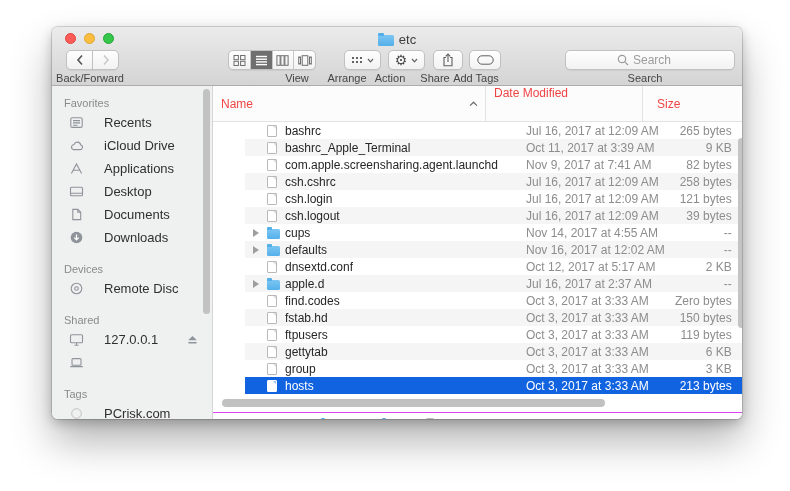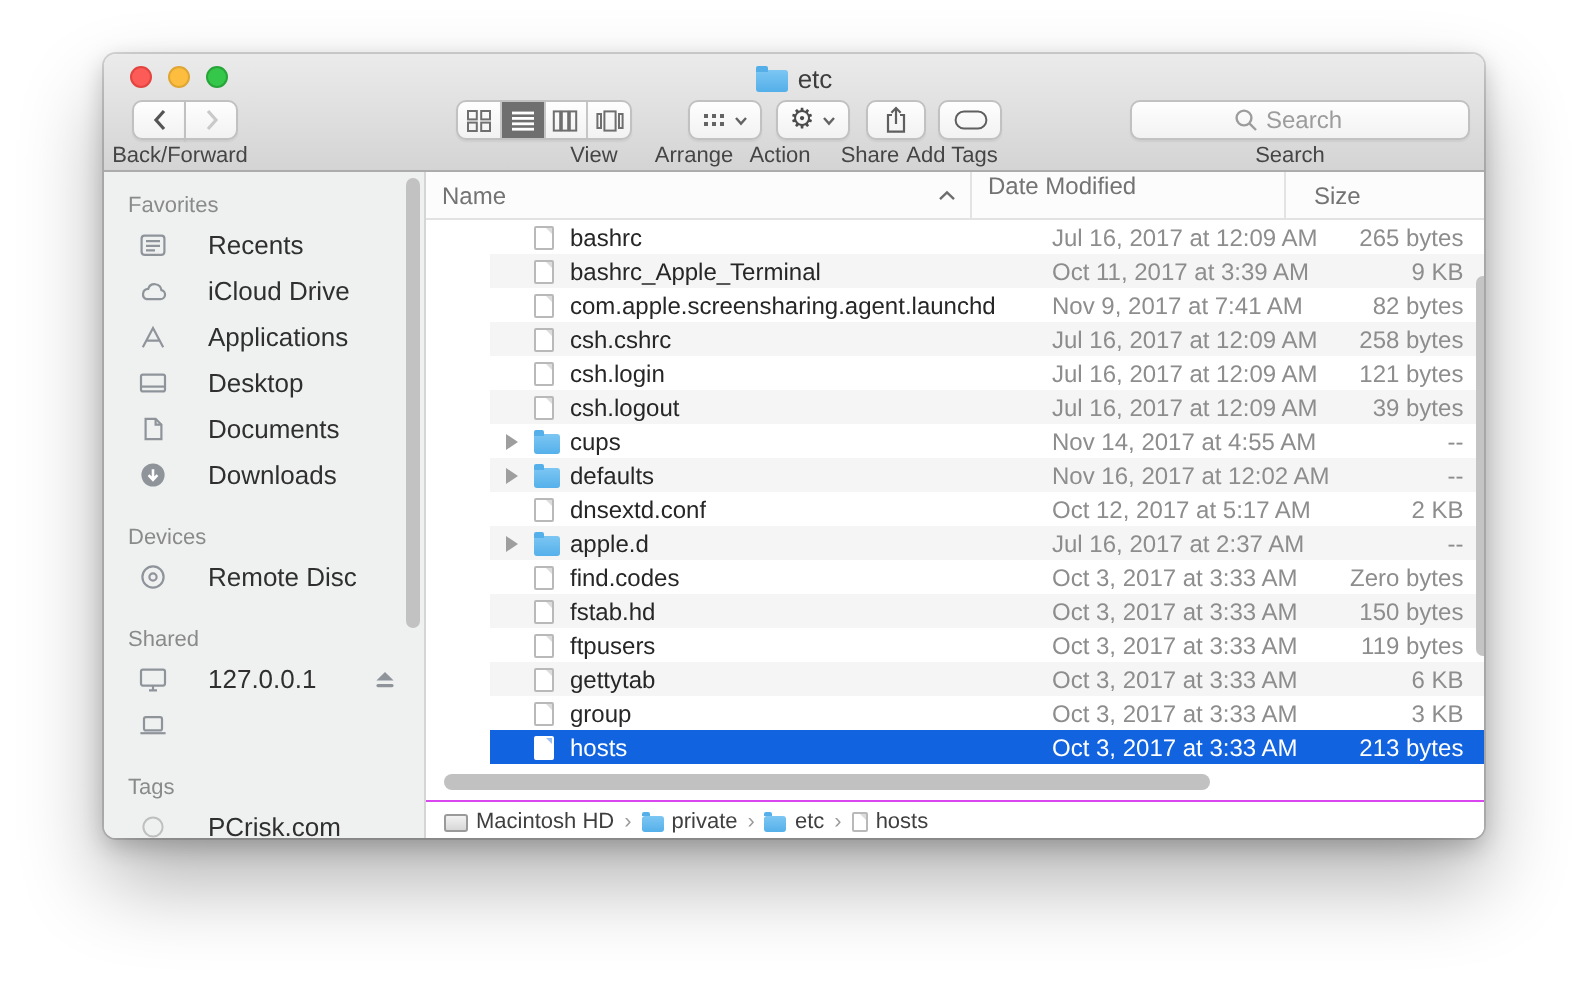--- a/index.html
+++ b/index.html
@@ -56,22 +56,22 @@
   .sb-section + .sb-section .sb-head { margin-top:12px; }
   .sb-item { height:23px; display:flex; align-items:center; gap:20px; padding-left:17px;
              font-size:13px; color:#2f2f2f; }
   .sb-item svg { flex:none; }
   .sb-eject { margin-left:auto; margin-right:13px; display:flex; }
   .sb-scroll { position:absolute; right:2px; top:3px; width:7px; height:225px;
                background:#c2c2c2; border-radius:4px; }
 
   
   .main { flex:1; display:flex; flex-direction:column; background:#fff; position:relative; }
-  .lheader { height:24px; display:flex; align-items:center; border-bottom:1px solid #e2e2e2;
-             background:#fcfcfc; font-size:12px; color:#737373; flex:none; }
+  .lheader { height:36px; display:flex; align-items:center; border-bottom:1px solid #e2e2e2;
+             background:#fcfcfc; font-size:12px; color:#ef4444; flex:none; }
   .hname { width:273px; padding-left:8px; display:flex; align-items:center;
            border-right:1px solid #e3e3e3; height:100%; }
   .hsort { margin-left:auto; margin-right:7px; display:flex; }
   .hdate { width:157px; padding-left:8px; border-right:1px solid #e3e3e3; height:100%;
            display:flex; }
   .hsize { flex:1; padding-left:14px; display:flex; align-items:center; height:100%; }
 
   .rows { flex:none; }
   .frow { height:17px; display:flex; align-items:center; font-size:12px;margin-left:32px; }
   .frow:nth-child(even) { background:#f5f5f5; }

